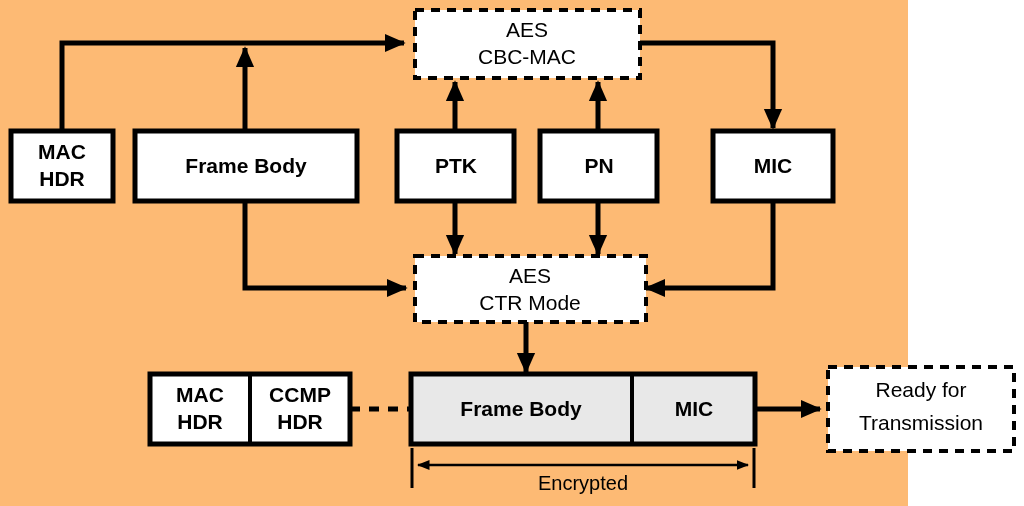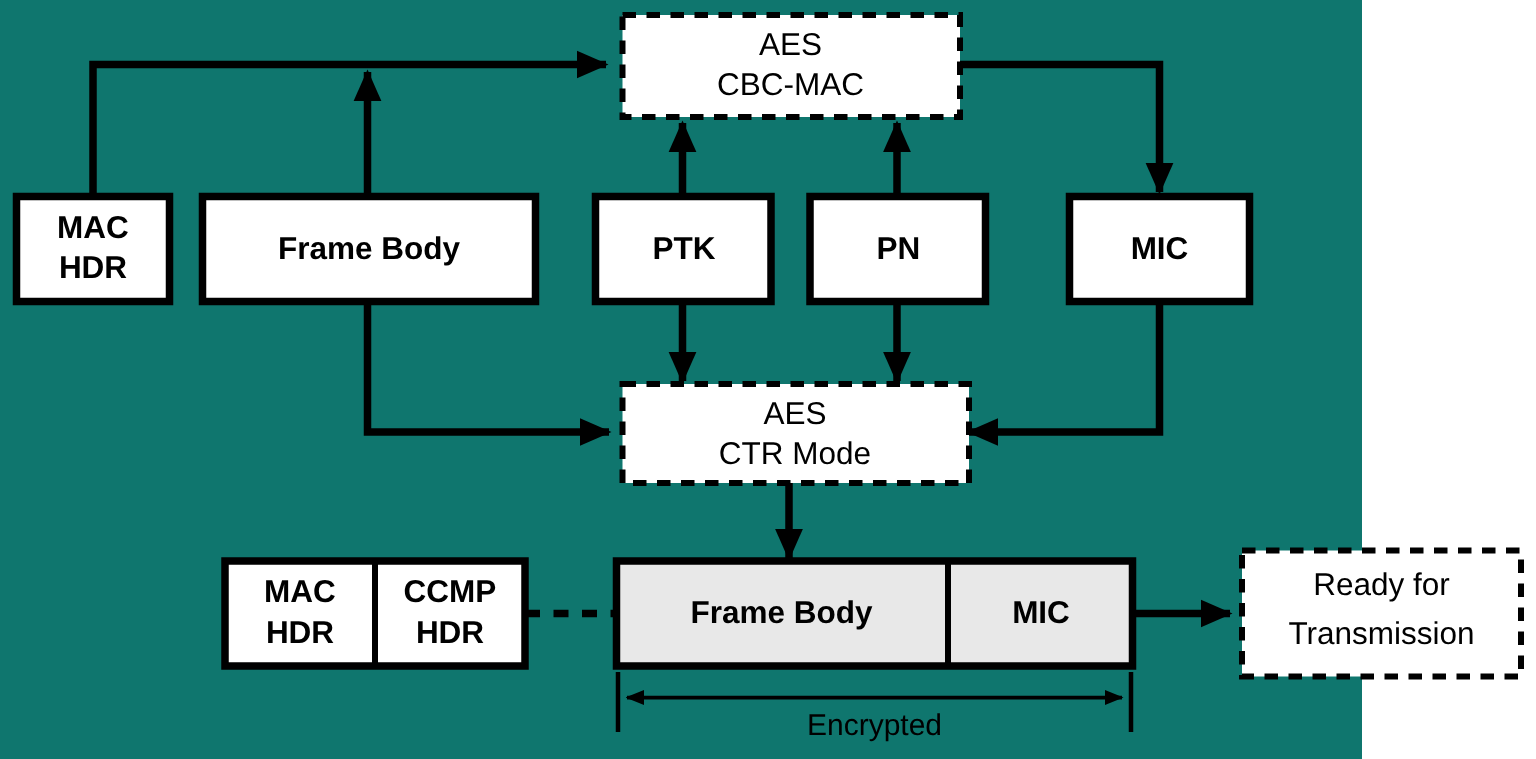--- a/index.html
+++ b/index.html
@@ -10,21 +10,21 @@
   body {
     width: 1024px;
     height: 506px;
     font-family: "Liberation Sans", sans-serif;
     overflow: hidden;
   }
   #diagram-root {
     position: relative;
     width: 908px;
     height: 506px;
-    background: #0f766e;
+    background: #fdba74;
     text-align: center;
   }
   svg#diagram-svg {
     display: block;
     width: 1024px;
     height: 506px;
   }
   .box-solid {
     fill: #ffffff;
     stroke: #000000;

